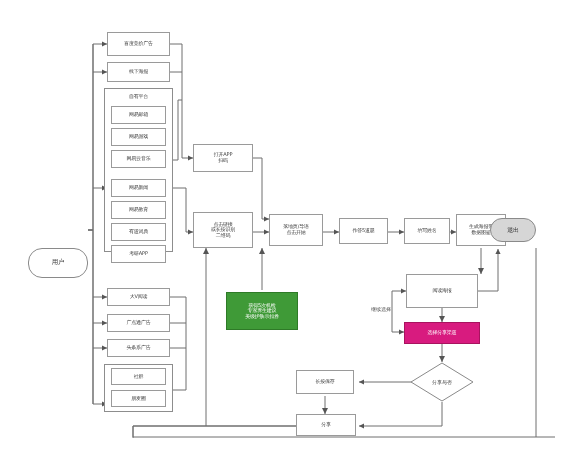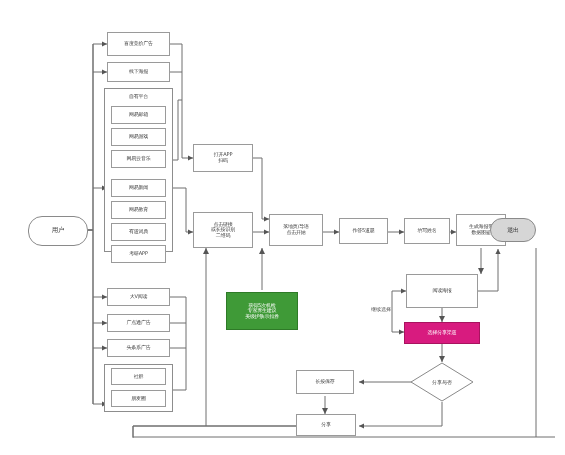--- a/index.html
+++ b/index.html
@@ -44,21 +44,21 @@
     display:flex;align-items:center;justify-content:center;
   }
   .diamond svg{position:absolute;left:0;top:0;}
   .diamond span{position:relative;z-index:2;color:#3a3a3a;}
   .edge-label{
     position:absolute;color:#4a4a4a;background:transparent;
     z-index:4;white-space:nowrap;
   }
   .f5{font-size:5px;}
   .f6{font-size:6px;}
-  .f65{font-size:6.5px;}
+  .f65{font-size:6.5px;margin-top:32px;}
 </style>
 </head>
 <body>
 
 <div id="stage">
 
   <svg id="wires" viewBox="0 0 565 455" xmlns="http://www.w3.org/2000/svg">
     <defs>
       <marker id="ar" markerWidth="7" markerHeight="7" refX="6" refY="3" orient="auto" markerUnits="strokeWidth">
         <path d="M0,0 L6,3 L0,6 z" fill="#555"></path>

